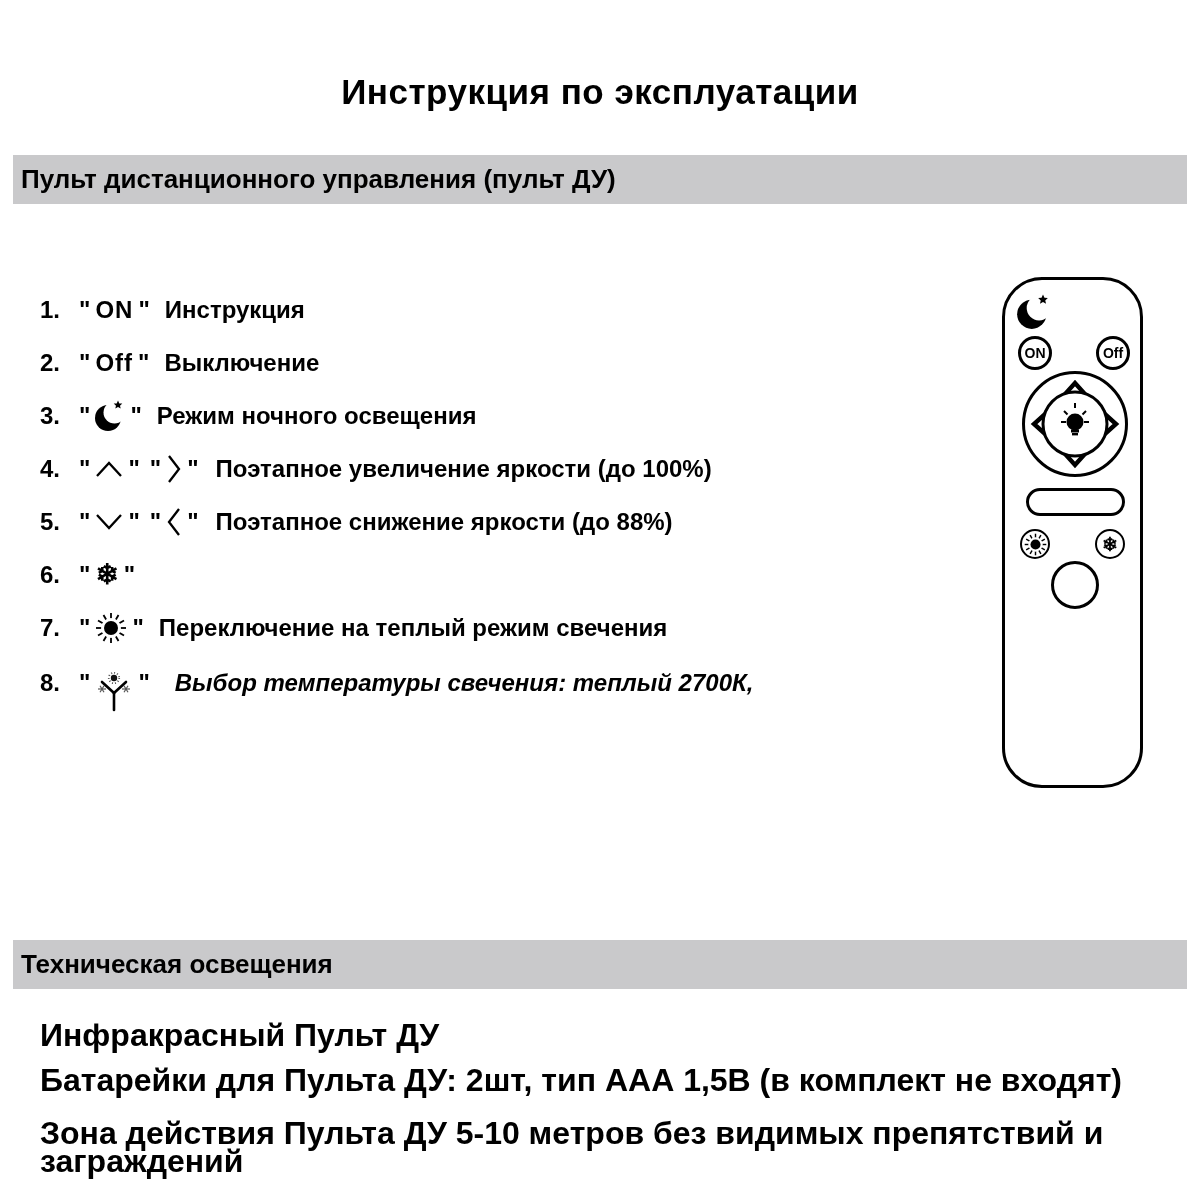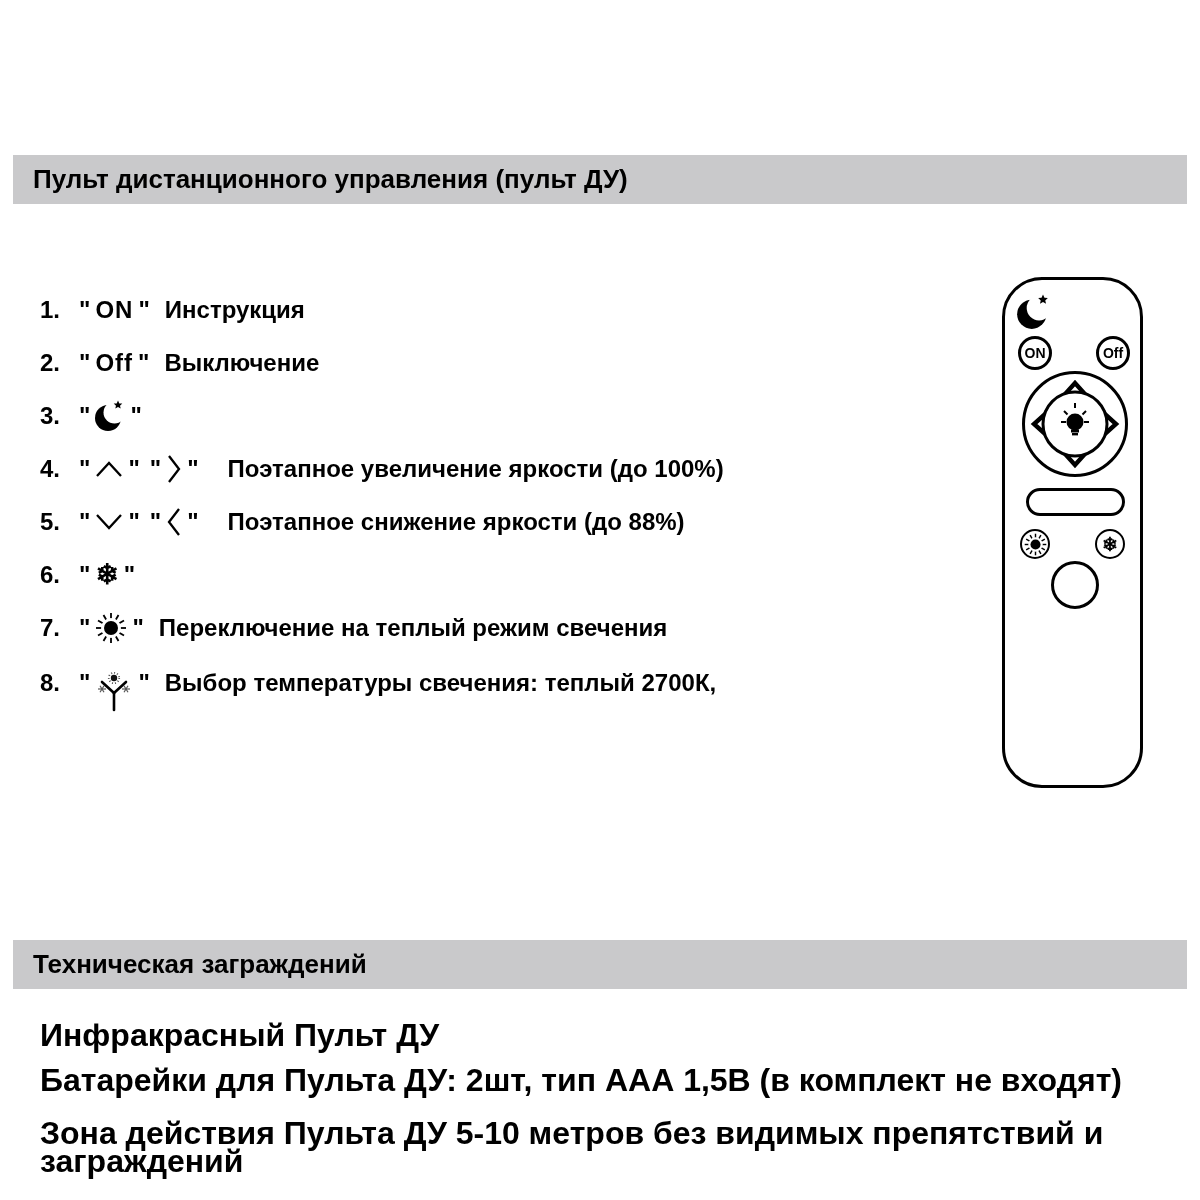--- a/index.html
+++ b/index.html
@@ -14,37 +14,37 @@
   .page { position:absolute; inset:0; }
 
   .page-title {
     position:absolute; top:72px; left:0; width:1200px;
     text-align:center; font-size:35px; letter-spacing:0.5px;
   }
 
   .section-bar {
     position:absolute; left:13px; right:13px; height:49px;
     background:#c9c9cb; display:flex; align-items:center;
-    padding-left:20px; font-size:26px;
+    padding-left:8px; font-size:26px;
   }
   .bar-remote { top:155px; }
   .bar-tech   { top:940px; }
 
   .item-list { position:absolute; left:40px; top:283px; width:900px; }
   .row { height:53px; display:flex; align-items:center; font-size:24px; white-space:nowrap; }
   .row .num { width:34px; }
   .row .q { margin:0 5px; }
   .row .blabel { letter-spacing:1px; }
   .row .desc { margin-left:10px; }
-  .row .desc-wide { margin-left:24px; }
+  .row .desc-wide { margin-left:12px; }
   .row .icon { display:inline-flex; align-items:center; justify-content:center; }
   .row-multi { height:auto; align-items:flex-start; margin-top:14px; }
   .row-multi .icon { position:relative; top:4px; }
   .row-multi .num, .row-multi .q { line-height:30px; }
-  .desc-block { margin-left:10px; line-height:30px; }
+  .desc-block { margin-left:20px; line-height:30px;font-style:italic; }
   .snow-glyph { font-size:28px; line-height:1; }
 
   
   .remote {
     position:absolute; left:1002px; top:277px; width:141px; height:511px;
     border:3px solid #000; border-radius:40px; background:#fff;
   }
   .remote .abs { position:absolute; }
   .circle-btn {
     position:absolute; border:3px solid #000; border-radius:50%;
@@ -61,20 +61,21 @@
     border:3px solid #000; border-radius:14px; background:#fff;
   }
   .moon-top { left:12px; top:14px; }
   .dpad { left:16px; top:90px; }
 </style>
 </head>
 <body>
 
 <div class="page">
 
+  <div class="page-title">Инструкция по эксплуатации</div>
 
   <div class="section-bar bar-remote">
     <span>Пульт дистанционного управления (пульт ДУ)</span>
   </div>
 
   <div class="item-list">
 
     <div class="row">
       <span class="num">1.</span>
       <span class="q">"</span>
@@ -95,20 +96,21 @@
       <span class="num">3.</span>
       <span class="q">"</span>
       <span class="icon">
         <svg width="30" height="32" viewBox="0 0 30 32">
           <circle cx="13" cy="18" r="13" fill="#000"></circle>
           <circle cx="19.5" cy="12.5" r="11" fill="#fff"></circle>
           <polygon fill="#000" points="23,0.5 24.3,3.4 27.3,3.6 25,5.7 25.7,8.6 23,7 20.3,8.6 21,5.7 18.7,3.6 21.7,3.4"></polygon>
         </svg>
       </span>
       <span class="q">"</span>
+      <span class="desc">Режим ночного освещения</span>
     </div>
 
     <div class="row">
       <span class="num">4.</span>
       <span class="q">"</span>
       <span class="icon">
         <svg width="28" height="18" viewBox="0 0 28 18">
             <polyline points="2,16 14,3 26,16" fill="none" stroke="#000" stroke-width="2.3"></polyline>
           </svg>
       </span>
@@ -262,21 +264,21 @@
     </div>
 
     <div class="circle-btn btn-snow">
       <span class="snow-glyph">❄</span>
     </div>
 
     <div class="circle-btn btn-bottom"></div>
   </div>
 
   <div class="section-bar bar-tech">
-    <span>Техническая заграждений</span>
+    <span>Техническая освещения</span>
   </div>
 
   <div style="position:absolute; left:40px; top:1021px; font-size:32px; line-height:28px;">
     <div style="margin-bottom:17px">Инфракрасный Пульт ДУ</div>
     <div style="margin-bottom:25px">Батарейки для Пульта ДУ: 2шт, тип ААА 1,5В (в комплект не входят)</div>
     <div>Зона действия Пульта ДУ 5-10 метров без видимых препятствий и заграждений</div>
   </div>
 
 </div>
 

